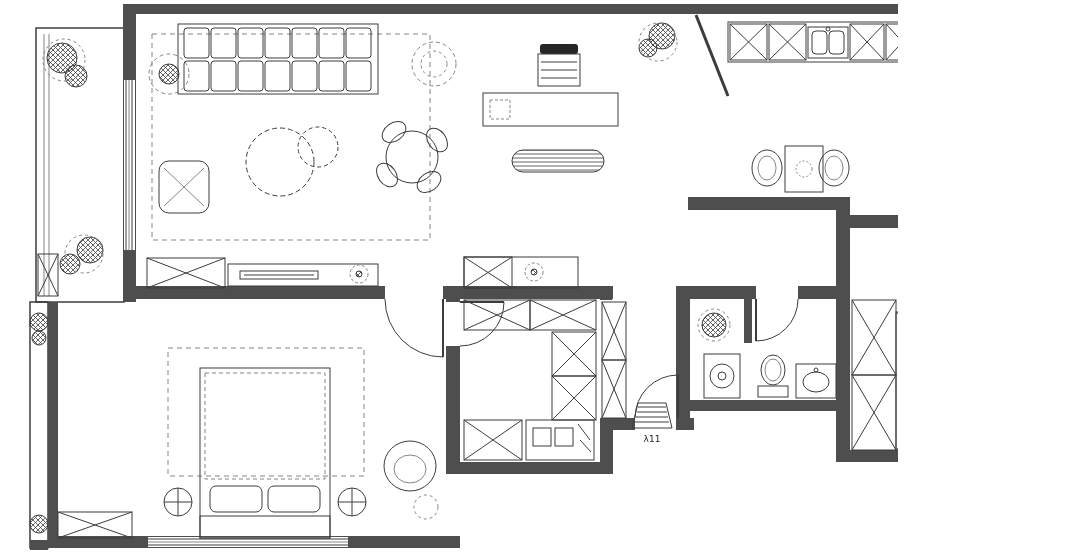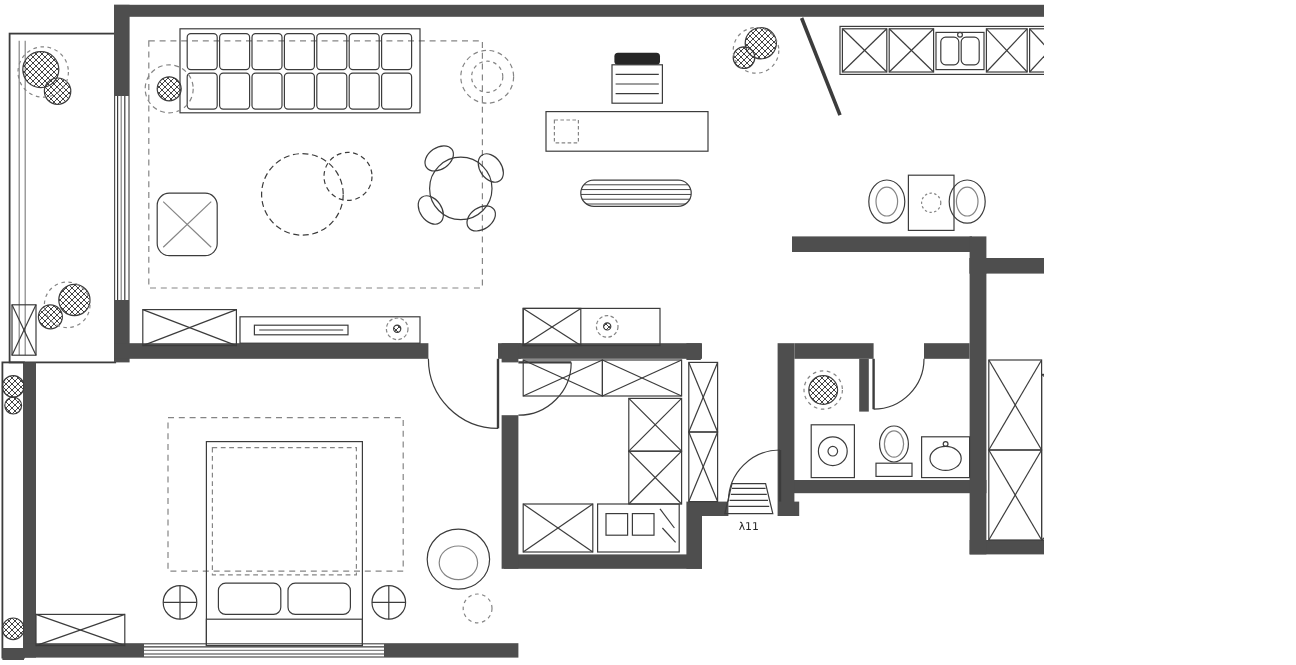--- a/index.html
+++ b/index.html
@@ -1,17 +1,17 @@
 <!DOCTYPE html>
 <html><head>
 <meta charset="utf-8">
 <style>
   html,body{margin:0;padding:0;background:#ffffff;}
   .stage{position:relative;width:870px;height:554px;background:#ffffff;overflow:hidden;
-         font-family:"DejaVu Sans","Liberation Sans",sans-serif;}
+         font-family:"DejaVu Sans","Liberation Sans",sans-serif;padding-left:28px;}
   svg{display:block;}
   svg text{font-family:"DejaVu Sans","Liberation Sans",sans-serif;}
 </style>
 </head>
 <body>
 
 <div class="stage">
   <svg width="1080" height="554" viewBox="0 0 1080 554" xmlns="http://www.w3.org/2000/svg">
     <defs>
       <pattern id="hatch" width="5" height="5" patternUnits="userSpaceOnUse">

